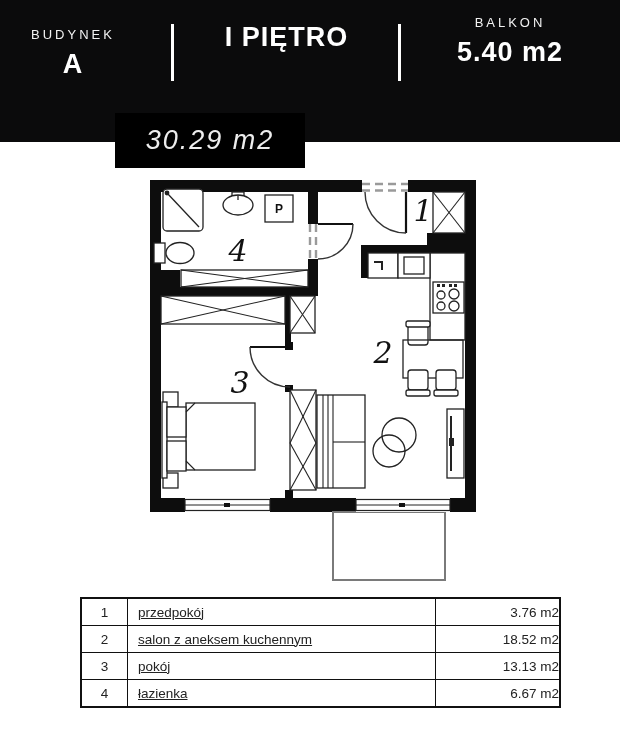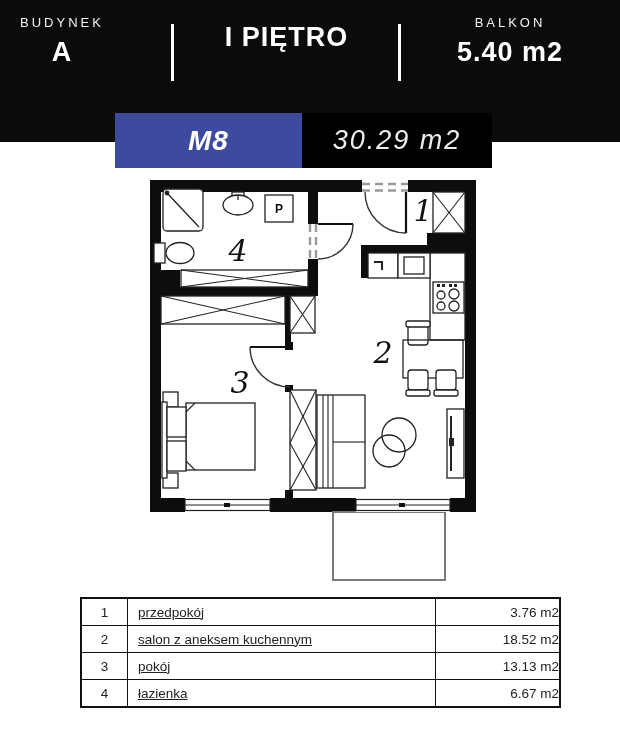--- a/index.html
+++ b/index.html
@@ -5,21 +5,21 @@
   html,body { margin:0; padding:0; background:#ffffff; }
   .page {
     position:relative; width:620px; height:733px; background:#ffffff;
     font-family:"Liberation Sans", sans-serif; overflow:hidden;
   }
   
   .header-band { position:absolute; left:0; top:0; width:620px; height:142px; background:#0b0b0c; }
   .header-sec { position:absolute; top:15px; text-align:center; color:#ffffff; }
   .sec-label { font-size:13px; letter-spacing:3px; font-weight:400; color:#f2f2f2; }
   .sec-value { font-size:27px; font-weight:700; margin-top:7px; letter-spacing:1px; }
-  .sec-1 { left:0;   width:124px; }
+  .sec-1 { left:11px;   width:124px;margin-top:12px; }
   .sec-2 { left:173px; width:227px; }
   .sec-3 { left:400px; width:220px; }
   .divider { position:absolute; top:24px; height:57px; width:3px; background:#ffffff; }
   .div-1 { left:171px; } .div-2 { left:398px; }
   
   .unit-strip { position:absolute; top:113px; left:115px; height:55px; display:flex; }
   .unit-code {
     width:187px; color:#ffffff; font-style:italic; font-weight:700; font-size:28px;
     display:flex; align-items:center; justify-content:center; letter-spacing:1px;
   }
@@ -63,21 +63,20 @@
       <div class="sec-value">I PIĘTRO</div>
     </div>
     <div class="divider div-2"></div>
     <div class="header-sec sec-3">
       <div class="sec-label">BALKON</div>
       <div class="sec-value">5.40 m2</div>
     </div>
   </div>
 
   <div class="unit-strip">
-    <div class="unit-code" style="background: rgb(61, 75, 158);">M8</div>
     <div class="unit-area">30.29 m2</div>
   </div>
 
   <svg class="floorplan" width="332" height="408" viewBox="148 176 332 408" xmlns="http://www.w3.org/2000/svg">
 
     <g fill="#0d0d0d">
       <rect x="150" y="180" width="212" height="12"></rect>
       <rect x="408" y="180" width="68" height="12"></rect>
       <rect x="150" y="180" width="11" height="332"></rect>
       <rect x="465" y="180" width="11" height="332"></rect>

